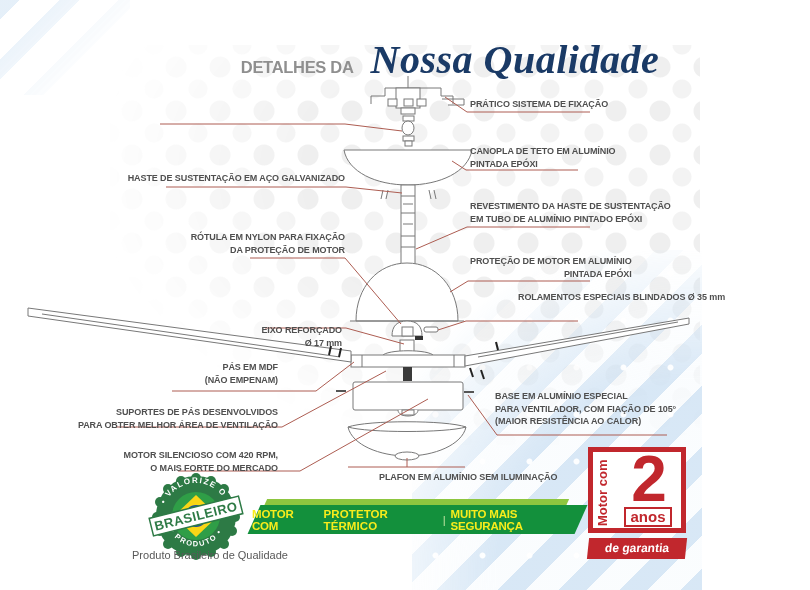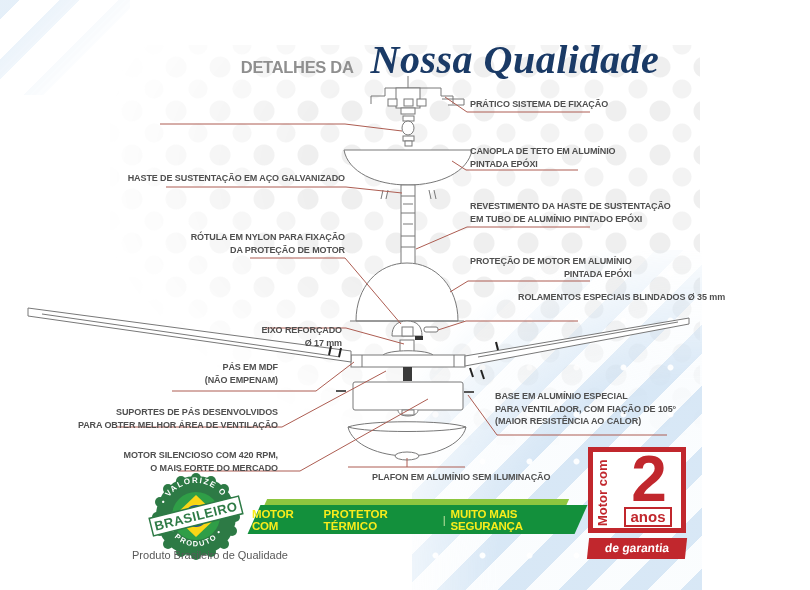--- a/index.html
+++ b/index.html
@@ -231,21 +231,21 @@
   </div>
   <div class="lbl" style="left:470px;top:291px;padding-left:48px;">
     <div>ROLAMENTOS ESPECIAIS BLINDADOS Ø 35 mm</div>
   </div>
   <div class="lbl" style="left:495px;top:390px;">
     <div>BASE EM ALUMÍNIO ESPECIAL</div>
     <div>PARA VENTILADOR, COM FIAÇÃO DE 105°</div>
     <div>(MAIOR RESISTÊNCIA AO CALOR)</div>
   </div>
 
-  <div class="lbl" style="left:334px;top:471px;padding-left:38px;">
+  <div class="lbl" style="left:341px;top:471px;padding-left:38px;">
     <div>PLAFON EM ALUMÍNIO SEM ILUMINAÇÃO</div>
   </div>
 
   <div class="banner">
     <div class="light"></div>
     <div class="dark"></div>
     <div class="txt">
       <span>MOTOR COM</span>
       <span style="letter-spacing:.1px;">PROTETOR TÉRMICO</span>
       <span class="sep">|</span>

